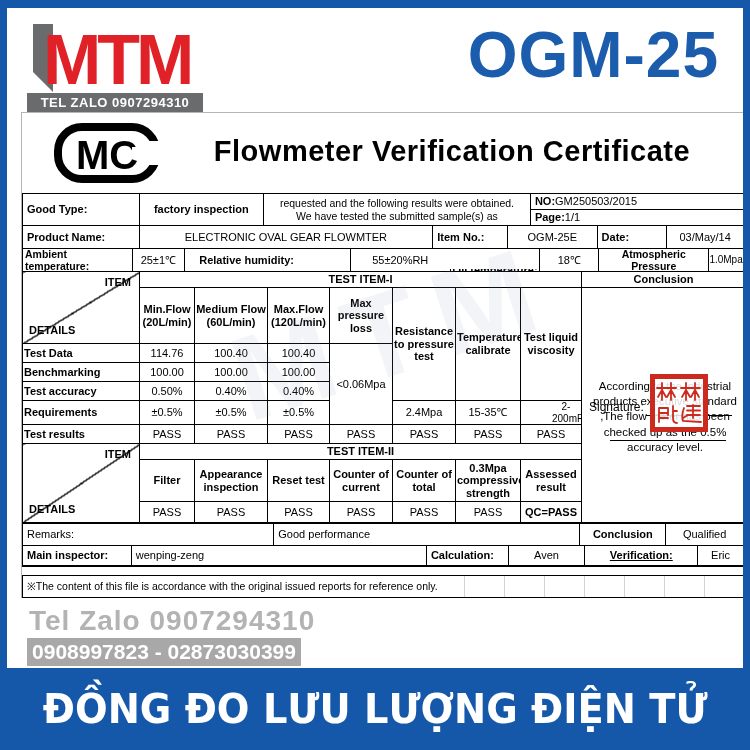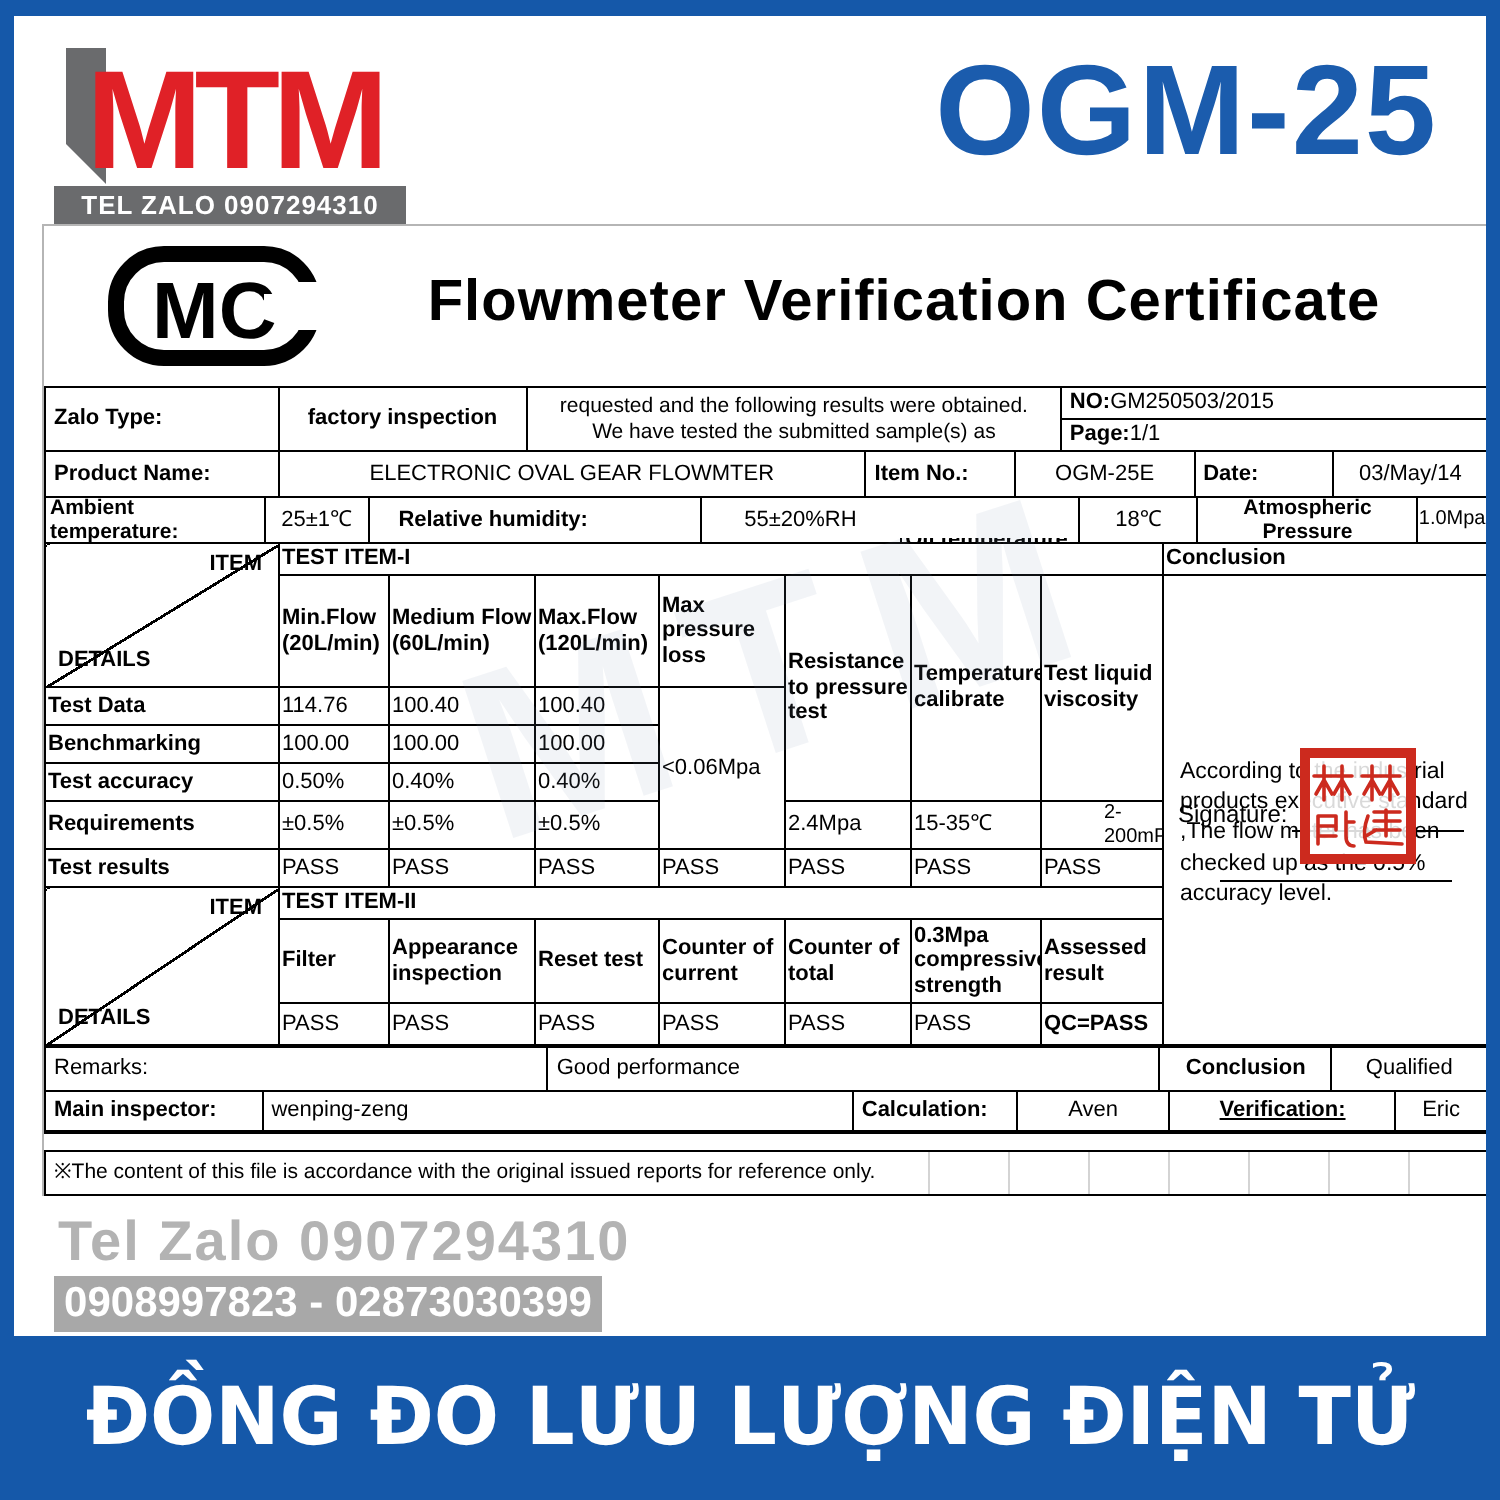--- a/index.html
+++ b/index.html
@@ -28,21 +28,21 @@
   .band:first-of-type { border-top:1px solid #000; }
   .cell { border-left:1px solid #000; display:flex; align-items:center; justify-content:center;
           text-align:center; line-height:1.15; overflow:hidden; }
   .cell:first-child { border-left:1px solid #000; }
   .band-outer-r { border-right:1px solid #000; }
   .lft { justify-content:flex-start; text-align:left; padding-left:4px; }
   .b { font-weight:bold; }
 
   
   table.main { border-collapse:collapse; table-layout:fixed; width:723px; margin-left:0; }
-  table.main td { border:1px solid #000; vertical-align:middle; line-height:1.15;
+  table.main td { border:1px solid #000; text-align:center; vertical-align:middle; line-height:1.15;
                   font-size:11px; padding:0 1px; overflow:hidden; }
   td.diag { position:relative; background:
       linear-gradient(to bottom right, transparent calc(50% - 0.7px), #000 calc(50% - 0.7px), #000 calc(50% + 0.7px), transparent calc(50% + 0.7px)); }
   .diag .itm { position:absolute; right:8px; top:4px; font-weight:bold; }
   .diag .dtl { position:absolute; left:6px; bottom:6px; font-weight:bold; }
   td.concl-big { position:relative; text-align:left; vertical-align:top; }
   .concl-text { padding:24px 4px 0 7px; font-size:11.5px; line-height:1.32; }
   .sig-label { position:absolute; left:7px; top:113px; font-size:12px; }
   .sig-line1 { position:absolute; left:64px; top:127px; width:86px; border-top:1.5px solid #000; }
   .sig-line2 { position:absolute; left:28px; top:152px; width:116px; border-top:1.5px solid #000; }
@@ -87,21 +87,21 @@
         <rect x="4" y="4" width="98" height="52" rx="24" ry="24" fill="none" stroke="#000" stroke-width="8"></rect>
         <rect x="84" y="18" width="22" height="24" fill="#fff"></rect>
         <text x="22" y="46" font-family="Liberation Sans, sans-serif" font-weight="bold" font-size="40" fill="#000">MC</text>
         <rect x="78" y="24" width="12" height="12" fill="#fff"></rect>
         <rect x="66" y="26" width="10" height="8" fill="#fff"></rect>
       </svg>
       <div class="cert-title">Flowmeter Verification Certificate</div>
     </div>
 
     <div class="band band-outer-r" style="height:32px;">
-      <div class="cell lft b" style="width:117px;">Zalo Type:</div>
+      <div class="cell lft b" style="width:117px;">Good Type:</div>
       <div class="cell b" style="width:125px;">factory inspection</div>
       <div class="cell fs10" style="width:268px; flex-direction:column;">
         <div>requested and the following results were obtained.</div>
         <div>We have tested the submitted sample(s) as</div>
       </div>
       <div class="cell nopage" style="width:214px; flex-direction:column; padding:0;">
         <div><span class="b">NO:</span><span>GM250503/2015</span></div>
         <div><span class="b">Page:</span><span>1/1</span></div>
       </div>
     </div>

